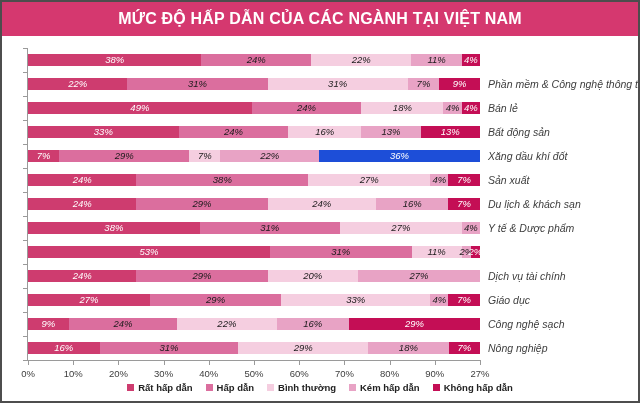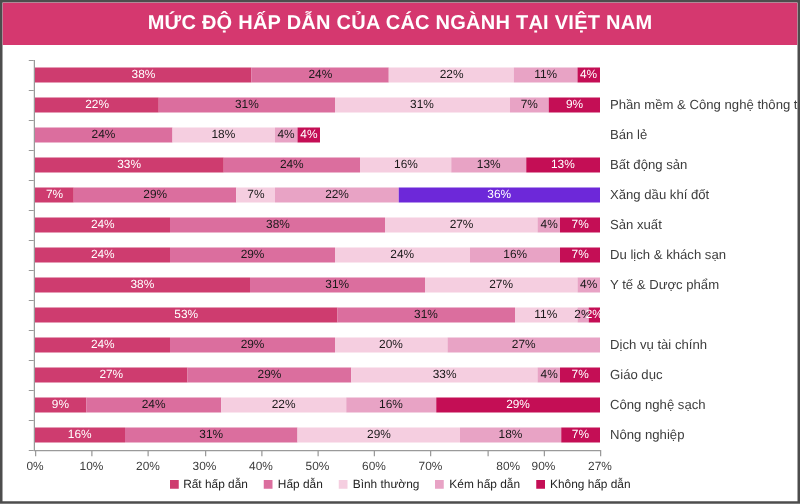--- a/index.html
+++ b/index.html
@@ -2,37 +2,37 @@
 <html><head>
 <meta charset="utf-8">
 <style>
   html,body{margin:0;padding:0;background:#fff;}
   body{width:640px;height:403px;font-family:"Liberation Sans","DejaVu Sans",sans-serif;}
   .frame{position:absolute;left:0;top:0;width:636px;height:399px;border:2px solid #4d4d4d;background:#fff;overflow:hidden;}
   .header{position:absolute;left:0;top:0;width:100%;height:34px;display:flex;align-items:center;justify-content:center;}
   .title{color:#fff;font-weight:bold;font-size:16px;letter-spacing:.2px;}
   
   .plot-rows{position:absolute;left:26px;top:46px;width:600px;height:312px;display:flex;flex-direction:column;}
-  .row{flex:1;display:flex;align-items:center;}
+  .row{flex:1;display:flex;align-items:center;font-style:italic;}
   .bar{width:452px;flex:none;height:12px;display:flex;}
   .seg{height:100%;display:flex;align-items:center;justify-content:center;overflow:visible;}
   .seglabel{font-size:9.5px;line-height:1;white-space:nowrap;}
   .catlabel{margin-left:8px;font-size:10.5px;color:#3d3d3d;white-space:nowrap;}
   
   .y-axis-line{position:absolute;left:25px;top:46px;width:1px;height:313px;background:#9a9a9a;}
   .y-axis-ticks{position:absolute;left:21px;top:46px;width:4px;height:313px;
      background:repeating-linear-gradient(to bottom,#9a9a9a 0,#9a9a9a 1px,transparent 1px,transparent 24px);}
   .x-axis-line{position:absolute;left:26px;top:358px;width:452px;height:1px;background:#9a9a9a;}
   .x-axis-ticks{position:absolute;left:26px;top:358px;width:452px;height:5px;}
   .tickmark{position:absolute;top:0;width:1px;height:5px;background:#9a9a9a;}
   .x-axis-labels{position:absolute;left:26px;top:366px;width:452px;height:12px;}
   .ticklabel{position:absolute;transform:translateX(-50%);font-size:9.5px;color:#3d3d3d;white-space:nowrap;}
   
   .legend{position:absolute;left:0;top:380px;width:100%;display:flex;justify-content:center;gap:13px;}
-  .legitem{display:flex;align-items:center;gap:4px;}
+  .legitem{display:flex;align-items:center;gap:4px;font-weight:bold;}
   .legswatch{width:7px;height:7px;display:inline-block;}
   .legtext{font-size:9.5px;color:#222;white-space:nowrap;}
 </style>
 </head>
 <body>
 
 <div class="frame">
   <div class="header" style="background: rgb(213, 56, 111);">
     <div class="title">MỨC ĐỘ HẤP DẪN CỦA CÁC NGÀNH TẠI VIỆT NAM</div>
   </div>
@@ -75,20 +75,23 @@
             <span class="seglabel" style="color: rgb(26, 26, 26);">7%</span>
           </div>
           <div class="seg" style="width: 9%; background: rgb(196, 14, 85);">
             <span class="seglabel" style="color: rgb(255, 255, 255);">9%</span>
           </div>
         </div>
         <div class="catlabel">Phần mềm &amp; Công nghệ thông tin</div>
       </div>
       <div class="row">
         <div class="bar">
+          <div class="seg" style="width: 49.4949%; background: rgb(206, 60, 111);">
+            <span class="seglabel" style="color: rgb(255, 255, 255);">49%</span>
+          </div>
           <div class="seg" style="width: 24.2424%; background: rgb(219, 110, 158);">
             <span class="seglabel" style="color: rgb(26, 26, 26);">24%</span>
           </div>
           <div class="seg" style="width: 18.1818%; background: rgb(245, 206, 224);">
             <span class="seglabel" style="color: rgb(26, 26, 26);">18%</span>
           </div>
           <div class="seg" style="width: 4.0404%; background: rgb(232, 163, 197);">
             <span class="seglabel" style="color: rgb(26, 26, 26);">4%</span>
           </div>
           <div class="seg" style="width: 4.0404%; background: rgb(196, 14, 85);">
@@ -124,21 +127,21 @@
           </div>
           <div class="seg" style="width: 28.7129%; background: rgb(219, 110, 158);">
             <span class="seglabel" style="color: rgb(26, 26, 26);">29%</span>
           </div>
           <div class="seg" style="width: 6.93069%; background: rgb(245, 206, 224);">
             <span class="seglabel" style="color: rgb(26, 26, 26);">7%</span>
           </div>
           <div class="seg" style="width: 21.7822%; background: rgb(232, 163, 197);">
             <span class="seglabel" style="color: rgb(26, 26, 26);">22%</span>
           </div>
-          <div class="seg" style="width: 35.6436%; background: #6d28d9;">
+          <div class="seg" style="width: 35.6436%; background: #1d4ed8;">
             <span class="seglabel" style="color: rgb(255, 255, 255);">36%</span>
           </div>
         </div>
         <div class="catlabel">Xăng dầu khí đốt</div>
       </div>
       <div class="row">
         <div class="bar">
           <div class="seg" style="width: 24%; background: rgb(206, 60, 111);">
             <span class="seglabel" style="color: rgb(255, 255, 255);">24%</span>
           </div>
@@ -308,21 +311,21 @@
     </div>
   <div class="x-axis-labels">
       <div class="ticklabel" style="left: 0%;">0%</div>
       <div class="ticklabel" style="left: 10%;">10%</div>
       <div class="ticklabel" style="left: 20%;">20%</div>
       <div class="ticklabel" style="left: 30%;">30%</div>
       <div class="ticklabel" style="left: 40%;">40%</div>
       <div class="ticklabel" style="left: 50%;">50%</div>
       <div class="ticklabel" style="left: 60%;">60%</div>
       <div class="ticklabel" style="left: 70%;">70%</div>
-      <div class="ticklabel" style="left: 80%; margin-left: 17px;">80%</div>
+      <div class="ticklabel" style="left: 80%;">80%</div>
       <div class="ticklabel" style="left: 90%;">90%</div>
       <div class="ticklabel" style="left: 100%;">27%</div>
     </div>
 
   <div class="legend">
       <div class="legitem">
         <span class="legswatch" style="background: rgb(206, 60, 111);"></span>
         <span class="legtext">Rất hấp dẫn</span>
       </div>
       <div class="legitem">

